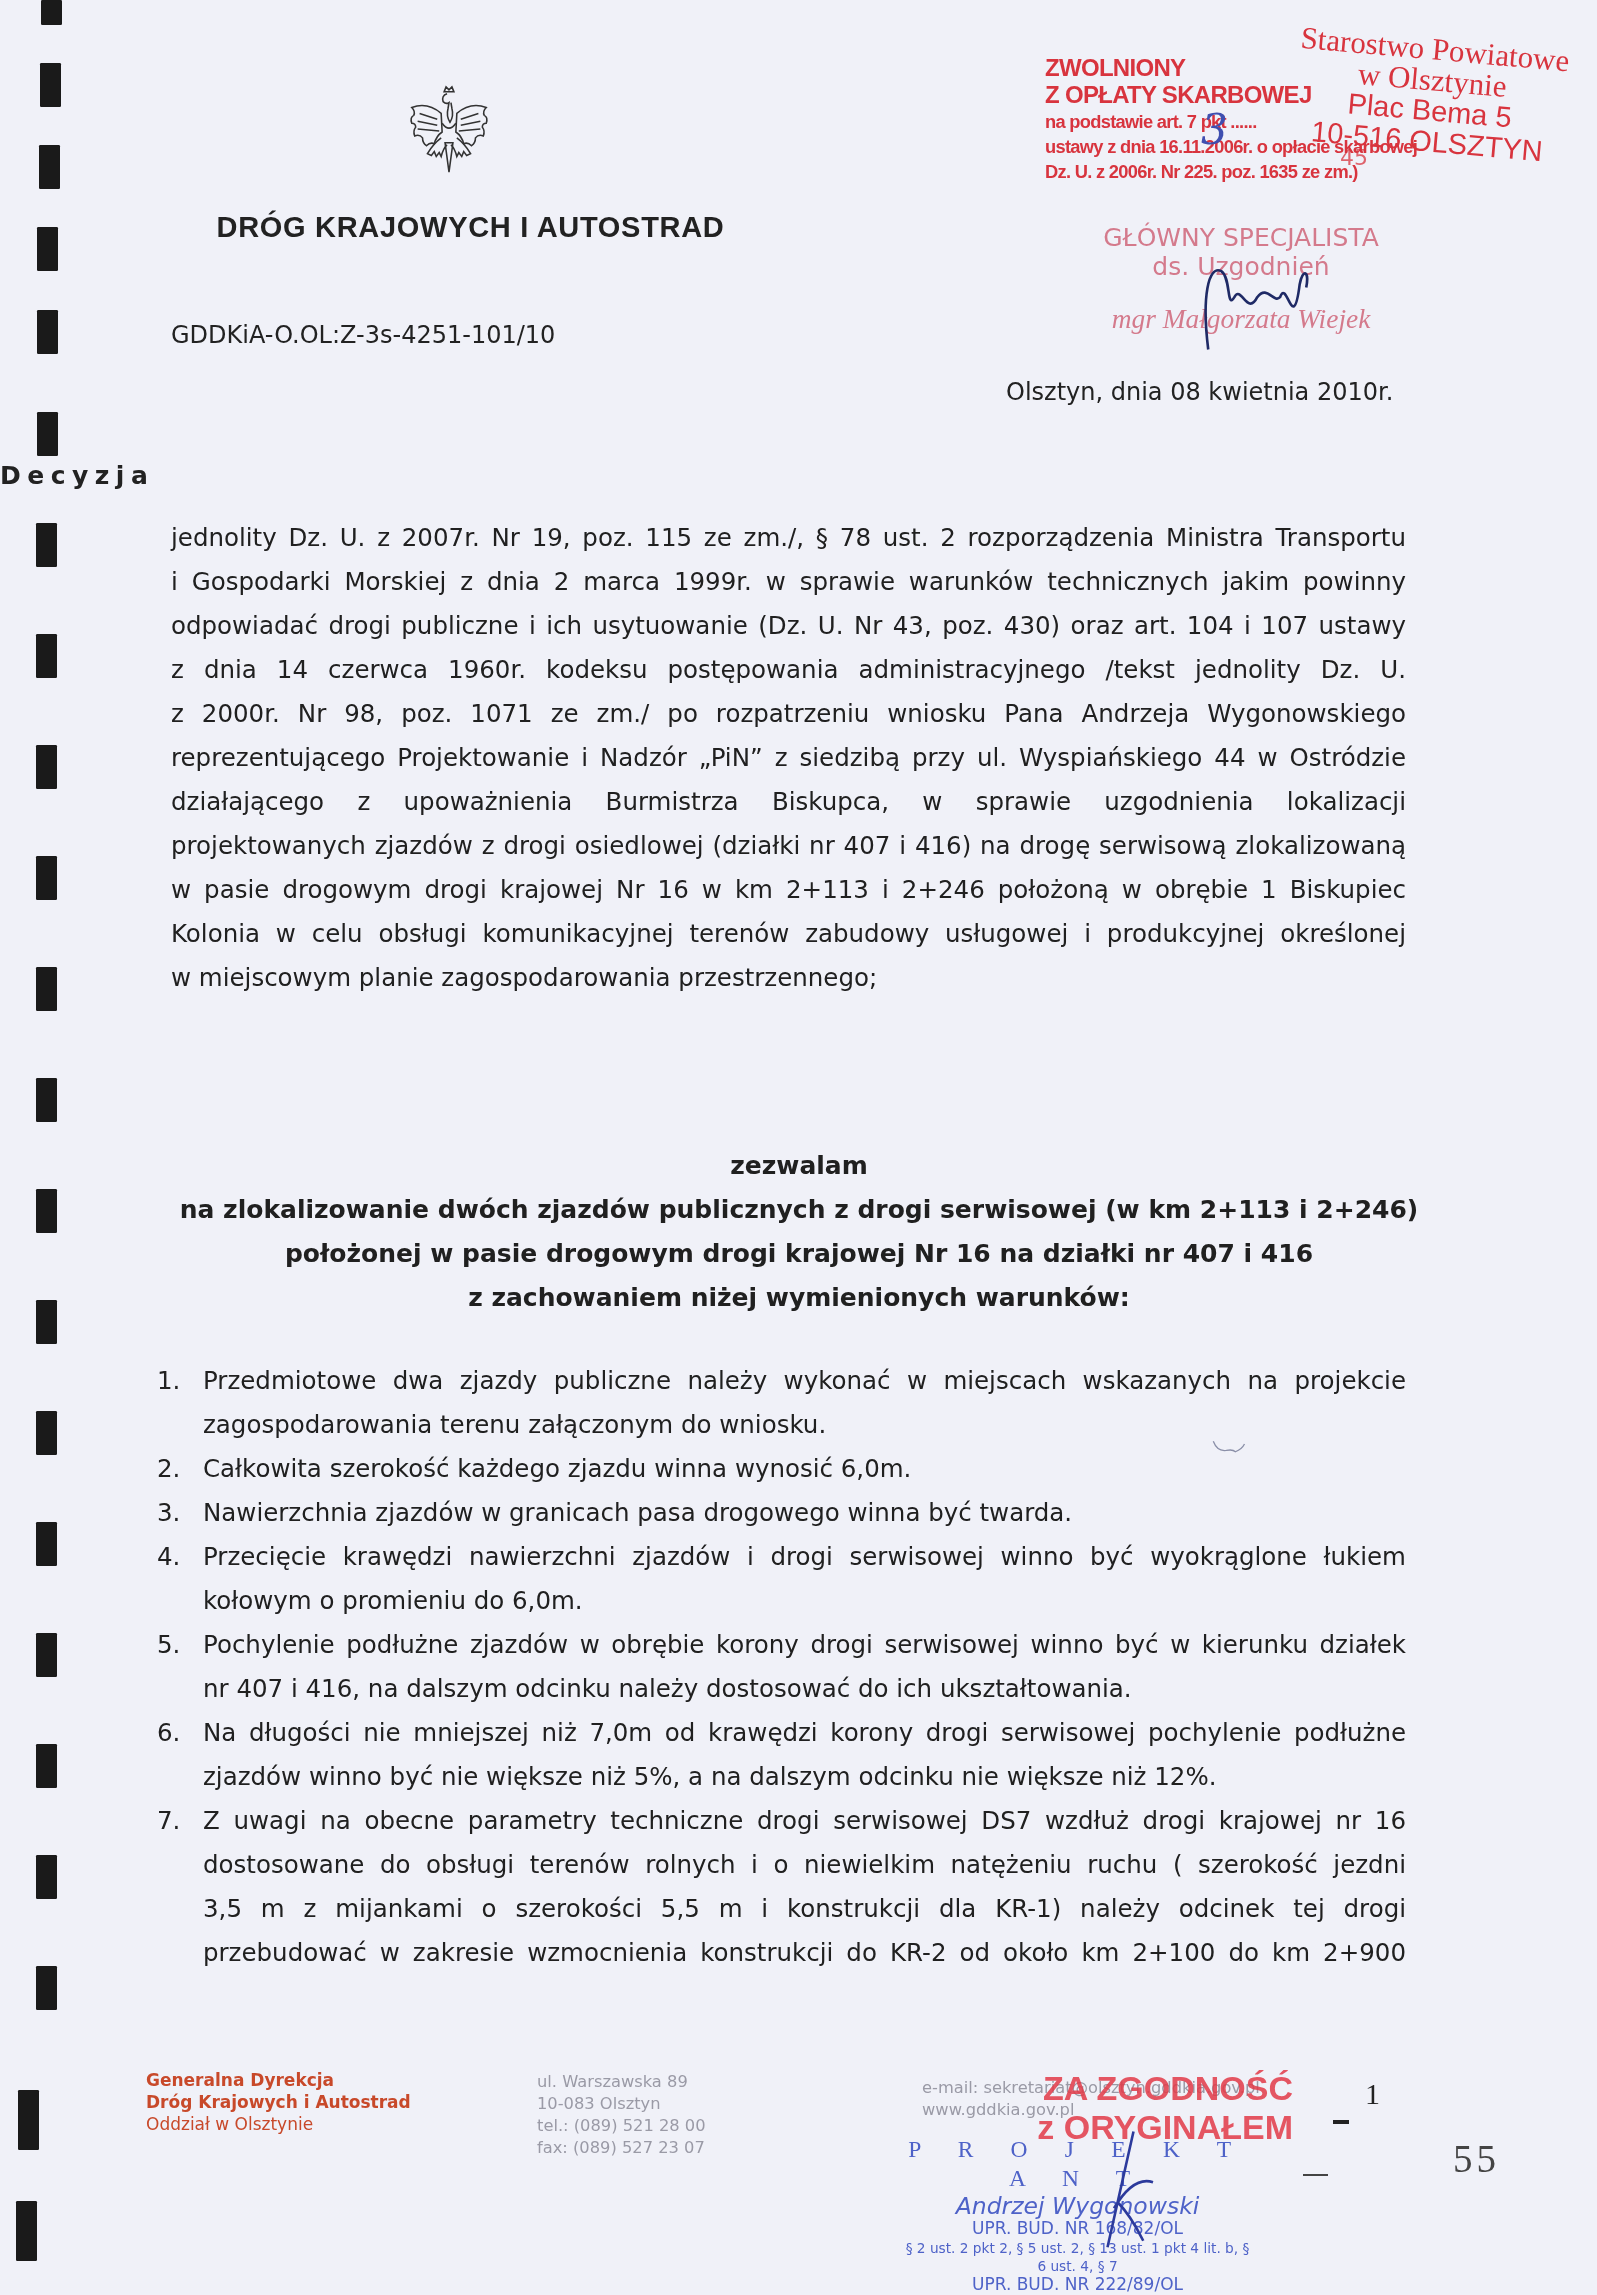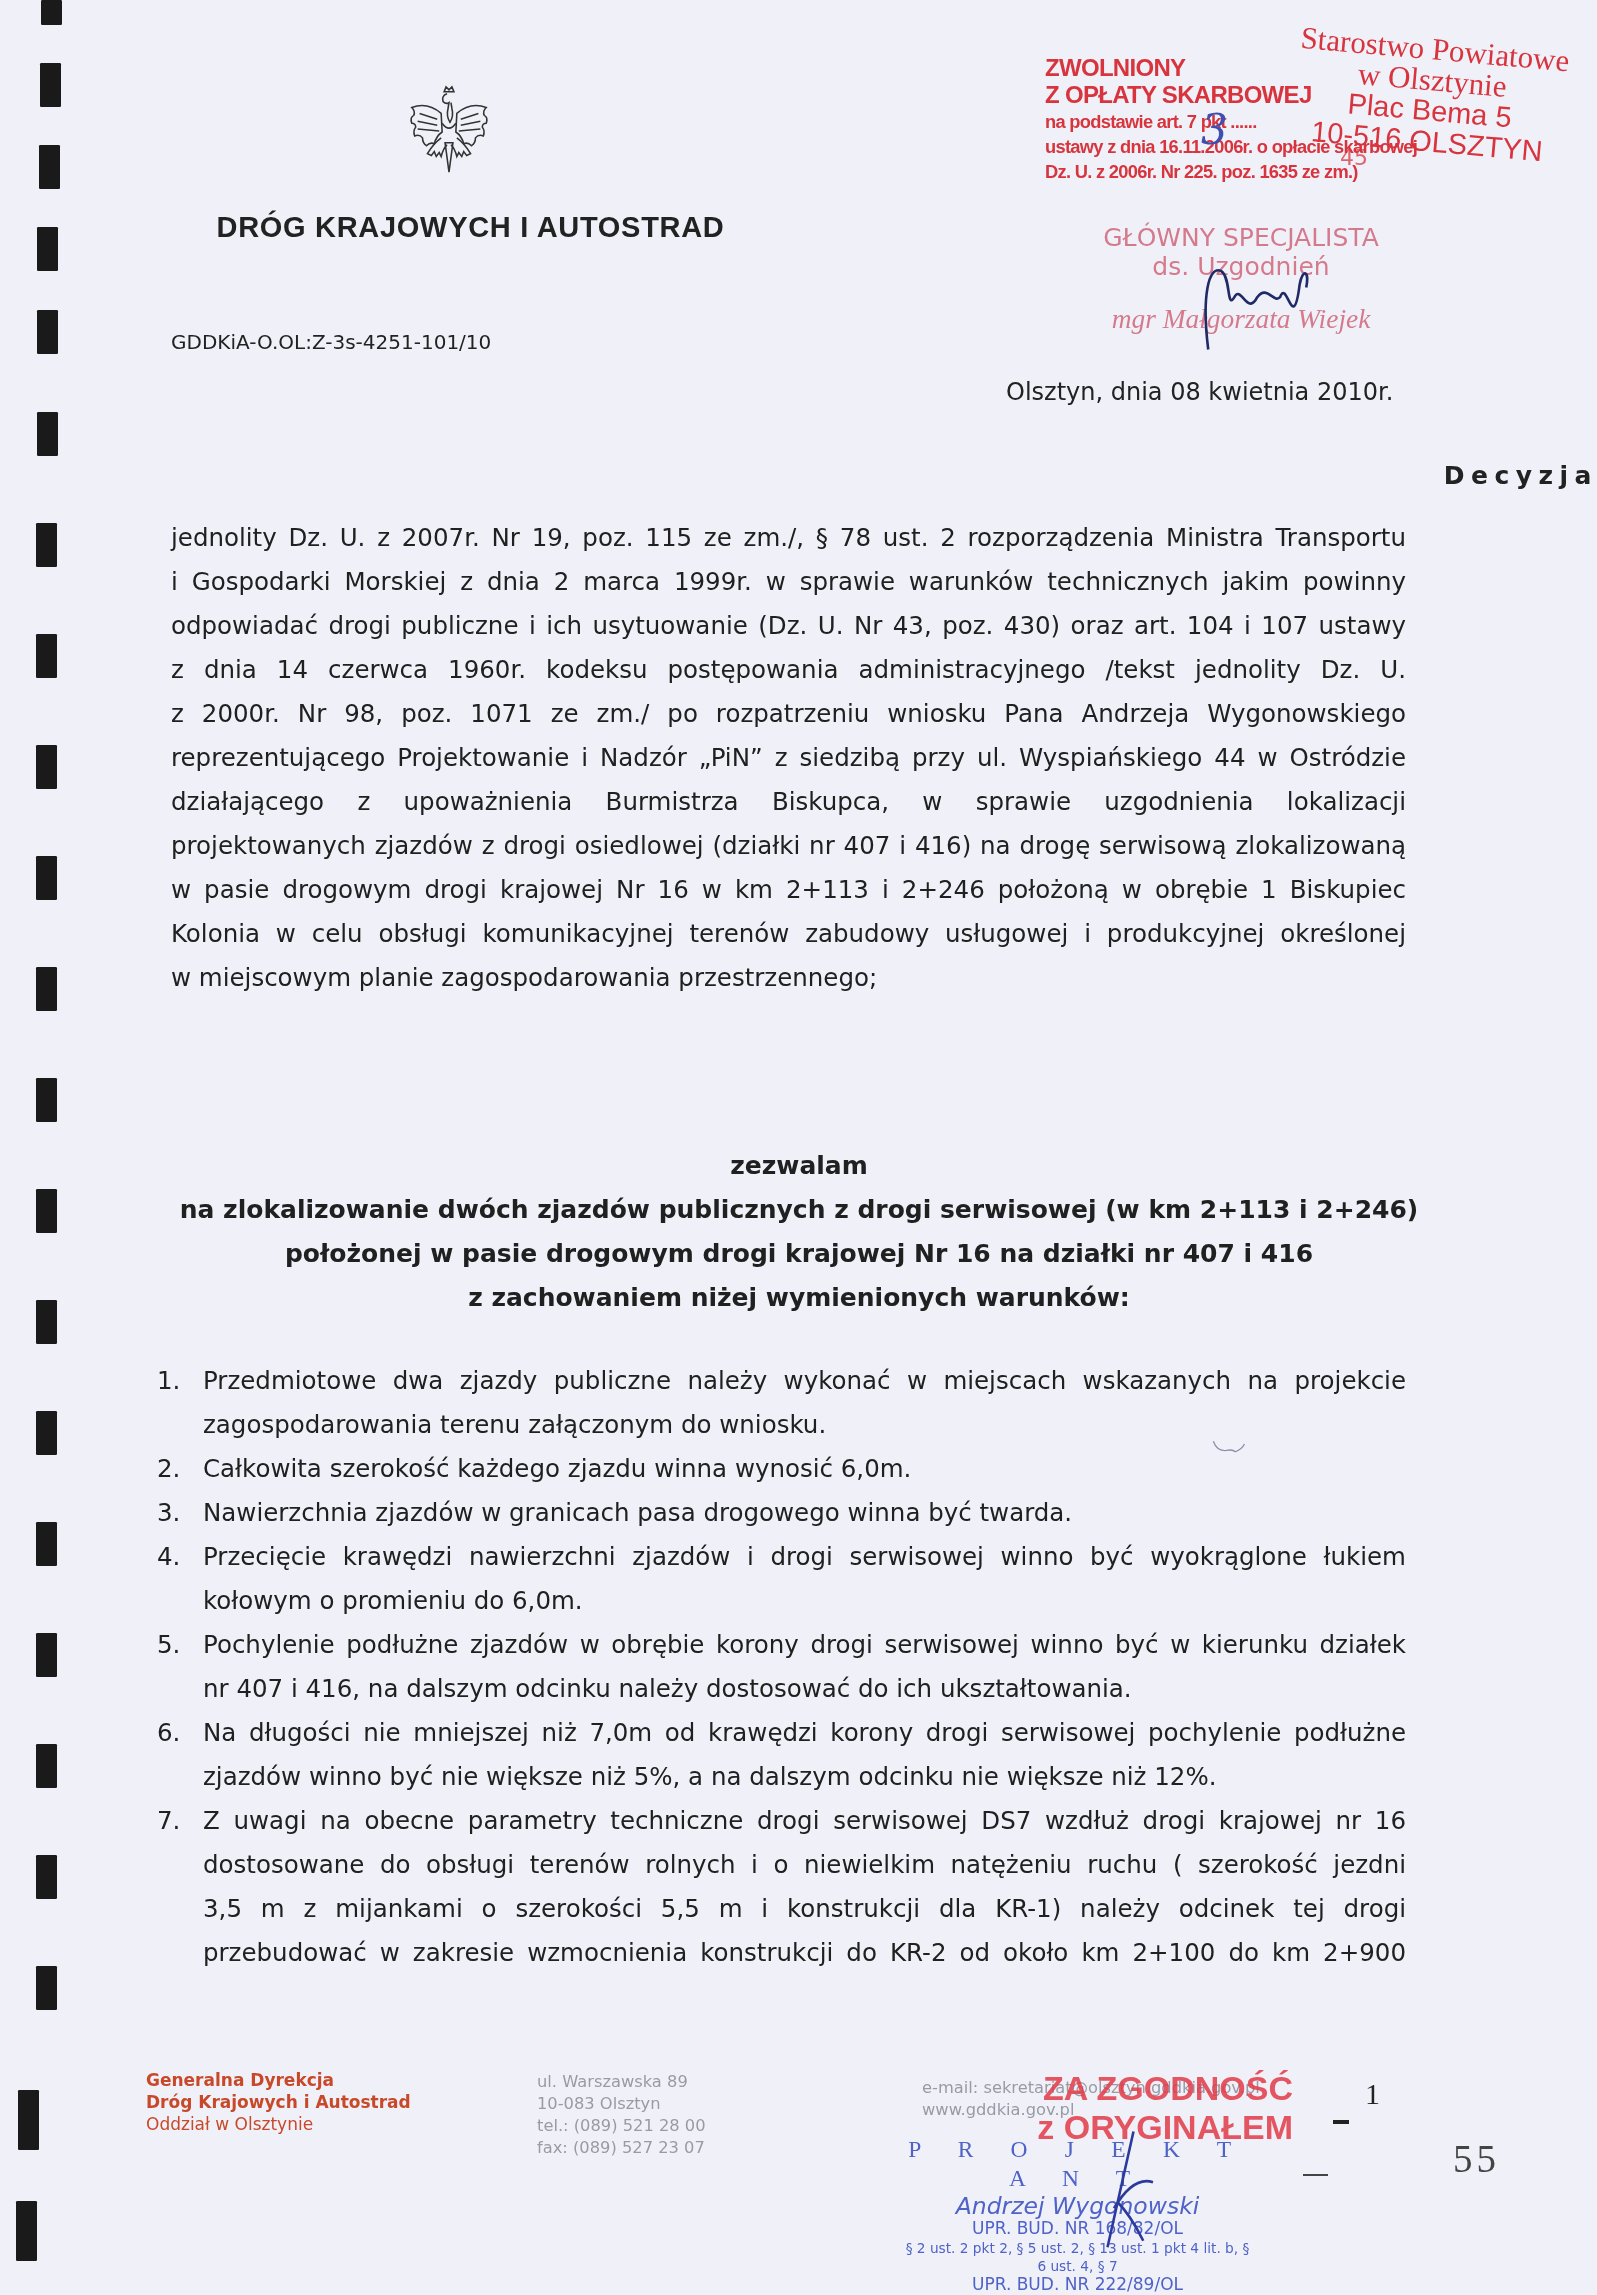--- a/index.html
+++ b/index.html
@@ -13,23 +13,23 @@
   
   .hole { position:absolute; background:#1a1a1a; width:21px; height:44px; border-radius:1.3px; }
 
   .eagle { left:400px; top:84px; width:98px; height:98px; }
 
   .org-title {
     left:157px; top:209px; width:627px; text-align:center;
     font-family:"Liberation Sans", sans-serif; font-weight:bold;
     font-size:29px; line-height:37px; letter-spacing:0.7px; color:#222;
   }
-  .ref { left:171px; top:330px; font-size:20px; color:#222; }
+  .ref { left:171px; top:321px; font-size:24px; color:#222; }
   .date { left:1006px; top:378px; font-size:24px; color:#222; }
-  .decyzja { left:0; width:1598px; top:461px; text-align:right; font-weight:bold; font-size:25px; letter-spacing:6.5px; color:#222;}
+  .decyzja { left:0; width:1598px; top:461px; text-align:left; font-weight:bold; font-size:25px; letter-spacing:6.5px; color:#222;}
 
   .para {
     left:171px; top:516px; width:1235px;
     font-size:24.5px; line-height:44px; text-align:justify; color:#202020;
   }
   .para .ln { display:block; white-space:nowrap; text-align:justify; text-align-last:justify; }
   .para .ln.last { text-align-last:left; }
 
   .heading {
     left:0; width:1598px; text-align:center; font-weight:bold;

